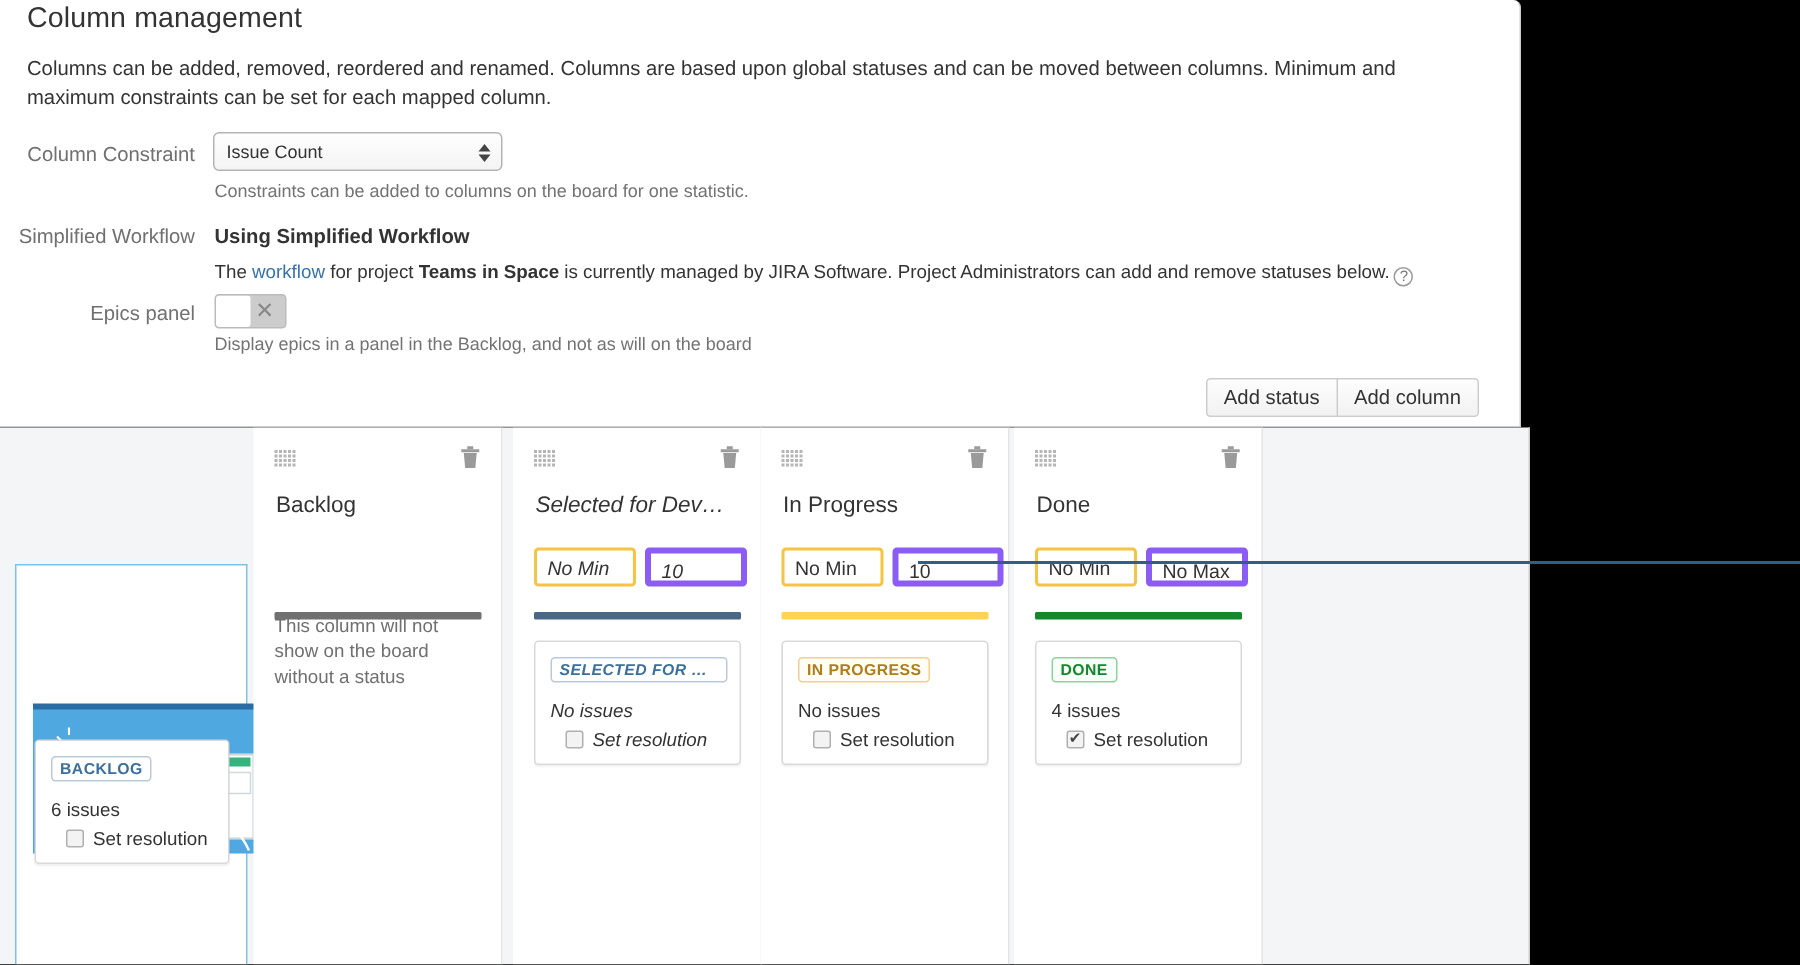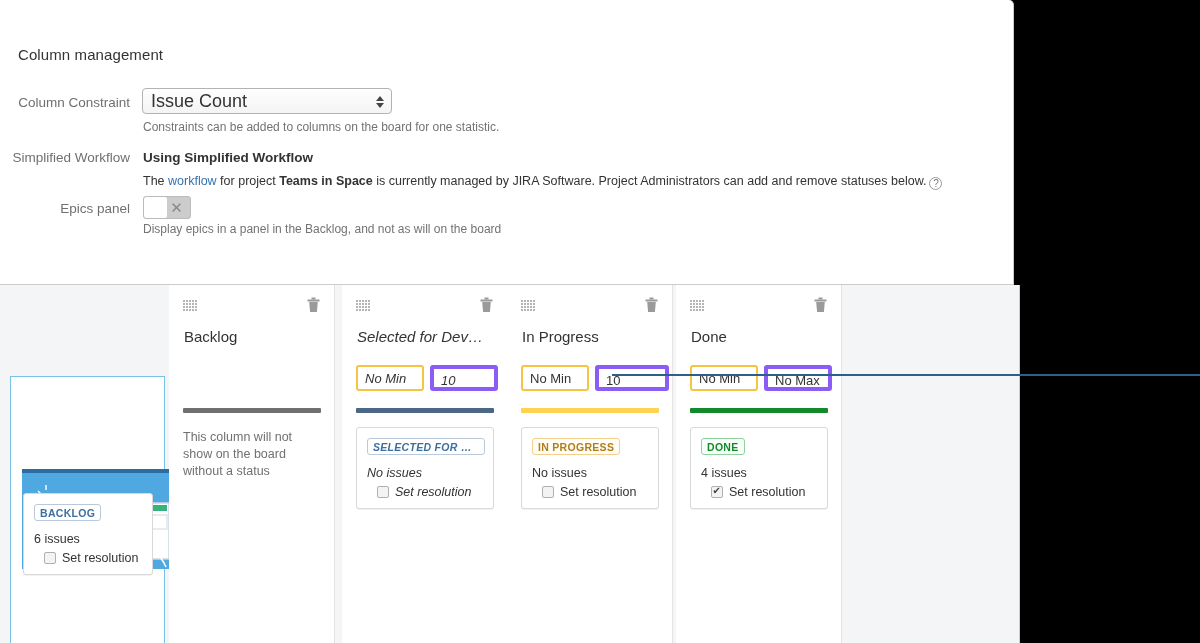--- a/index.html
+++ b/index.html
@@ -24,24 +24,23 @@
     background: #fff;
     border: 1px solid #ccc;
     border-left: none;
     border-top: none;
     border-top-right-radius: 5px;
     border-bottom-right-radius: 0;
   }
   .panel-title {
     position: absolute;
     left: 18px; top: 2px;
-    font-size: 15px;
+    font-size: 19px;
     color: #333;
     letter-spacing: 0.1px;
-    margin-top: 44px;
   }
   .panel-desc {
     position: absolute;
     left: 18px; top: 36px;
     width: 965px;
     font-size: 13.5px;
     line-height: 19px;
     color: #333;
   }
 
@@ -52,25 +51,25 @@
     font-size: 13.5px;
     color: #707070;
   }
   .lbl-constraint { left: 0; top: 95px; width: 130px; }
   .lbl-workflow   { left: 0; top: 150px; width: 130px; }
   .lbl-epics      { left: 0; top: 201px; width: 130px; }
 
   .select-box {
     position: absolute;
     left: 142px; top: 88px;
-    width: 250px; height: 26px;
+    width: 193px; height: 26px;
     background: linear-gradient(#fefefe, #f4f4f4);
     border: 1px solid #b3b3b3;
     border-radius: 4px;
-    font-size: 18px;
+    font-size: 12px;
     color: #333;
     padding: 4px 22px 4px 8px;
     line-height: 17px;
     cursor: default;
   }
   .select-arrows {
     position: absolute;
     right: 7px; top: 4px;
     width: 9px; height: 17px;
     display: flex; flex-direction: column;
@@ -324,21 +323,21 @@
   .cbx.checked::after {
     content: "✔";
     position: absolute;
     left: 0.5px; top: -2px;
     font-size: 10px;
     color: #444;
   }
 
   .no-status-msg {
     position: absolute;
-    left: 14px; top: 144px;
+    left: 14px; top: 124px;
     width: 140px;
     font-size: 12.5px;
     line-height: 17px;
     color: #707070;
   }
 
   
   .unmapped-col {
     position: absolute;
     left: 845px; top: 0;
@@ -368,20 +367,21 @@
   }
 </style>
 </head>
 <body>
 
 <div id="root">
 
   <div class="settings-panel">
 
     <div class="panel-title">Column management</div>
+    <div class="panel-desc">Columns can be added, removed, reordered and renamed. Columns are based upon global statuses and can be moved between columns. Minimum and maximum constraints can be set for each mapped column.</div>
 
     <div class="form-label lbl-constraint">Column Constraint</div>
     <div class="select-box">
       <span>Issue Count</span>
       <span class="select-arrows">
         <span class="arr-up"></span>
           <span class="arr-dn"></span>
       </span>
     </div>
     <div class="helper-text help-constraint">Constraints can be added to columns on the board for one statistic.</div>
@@ -390,20 +390,24 @@
     <div class="wf-title">Using Simplified Workflow</div>
     <div class="wf-desc"><span>The </span><a href="#">workflow</a><span> for project </span><b>Teams in Space</b><span> is currently managed by JIRA Software. Project Administrators can add and remove statuses below.</span><span class="q-icon">?</span></div>
 
     <div class="form-label lbl-epics">Epics panel</div>
     <div class="toggle">
       <span class="knob"></span>
       <span class="x-mark">✕</span>
     </div>
     <div class="helper-text help-epics">Display epics in a panel in the Backlog, and not as will on the board</div>
 
+    <div class="btn-row">
+      <button class="btn">Add status</button>
+      <button class="btn">Add column</button>
+    </div>
   </div>
 
   <div class="board-area">
 
     <div class="backlog-title">Kanban Backlog</div>
     <div class="backlog-col">
       <div class="backlog-art">
         <div class="topbar"></div>
         <svg width="153" height="100" viewBox="0 0 153 100" xmlns="http://www.w3.org/2000/svg">
           <rect x="20" y="28" width="30" height="62" fill="#d6eaf8" stroke="#fff" stroke-width="2" transform="rotate(-7 35 59)"></rect>

